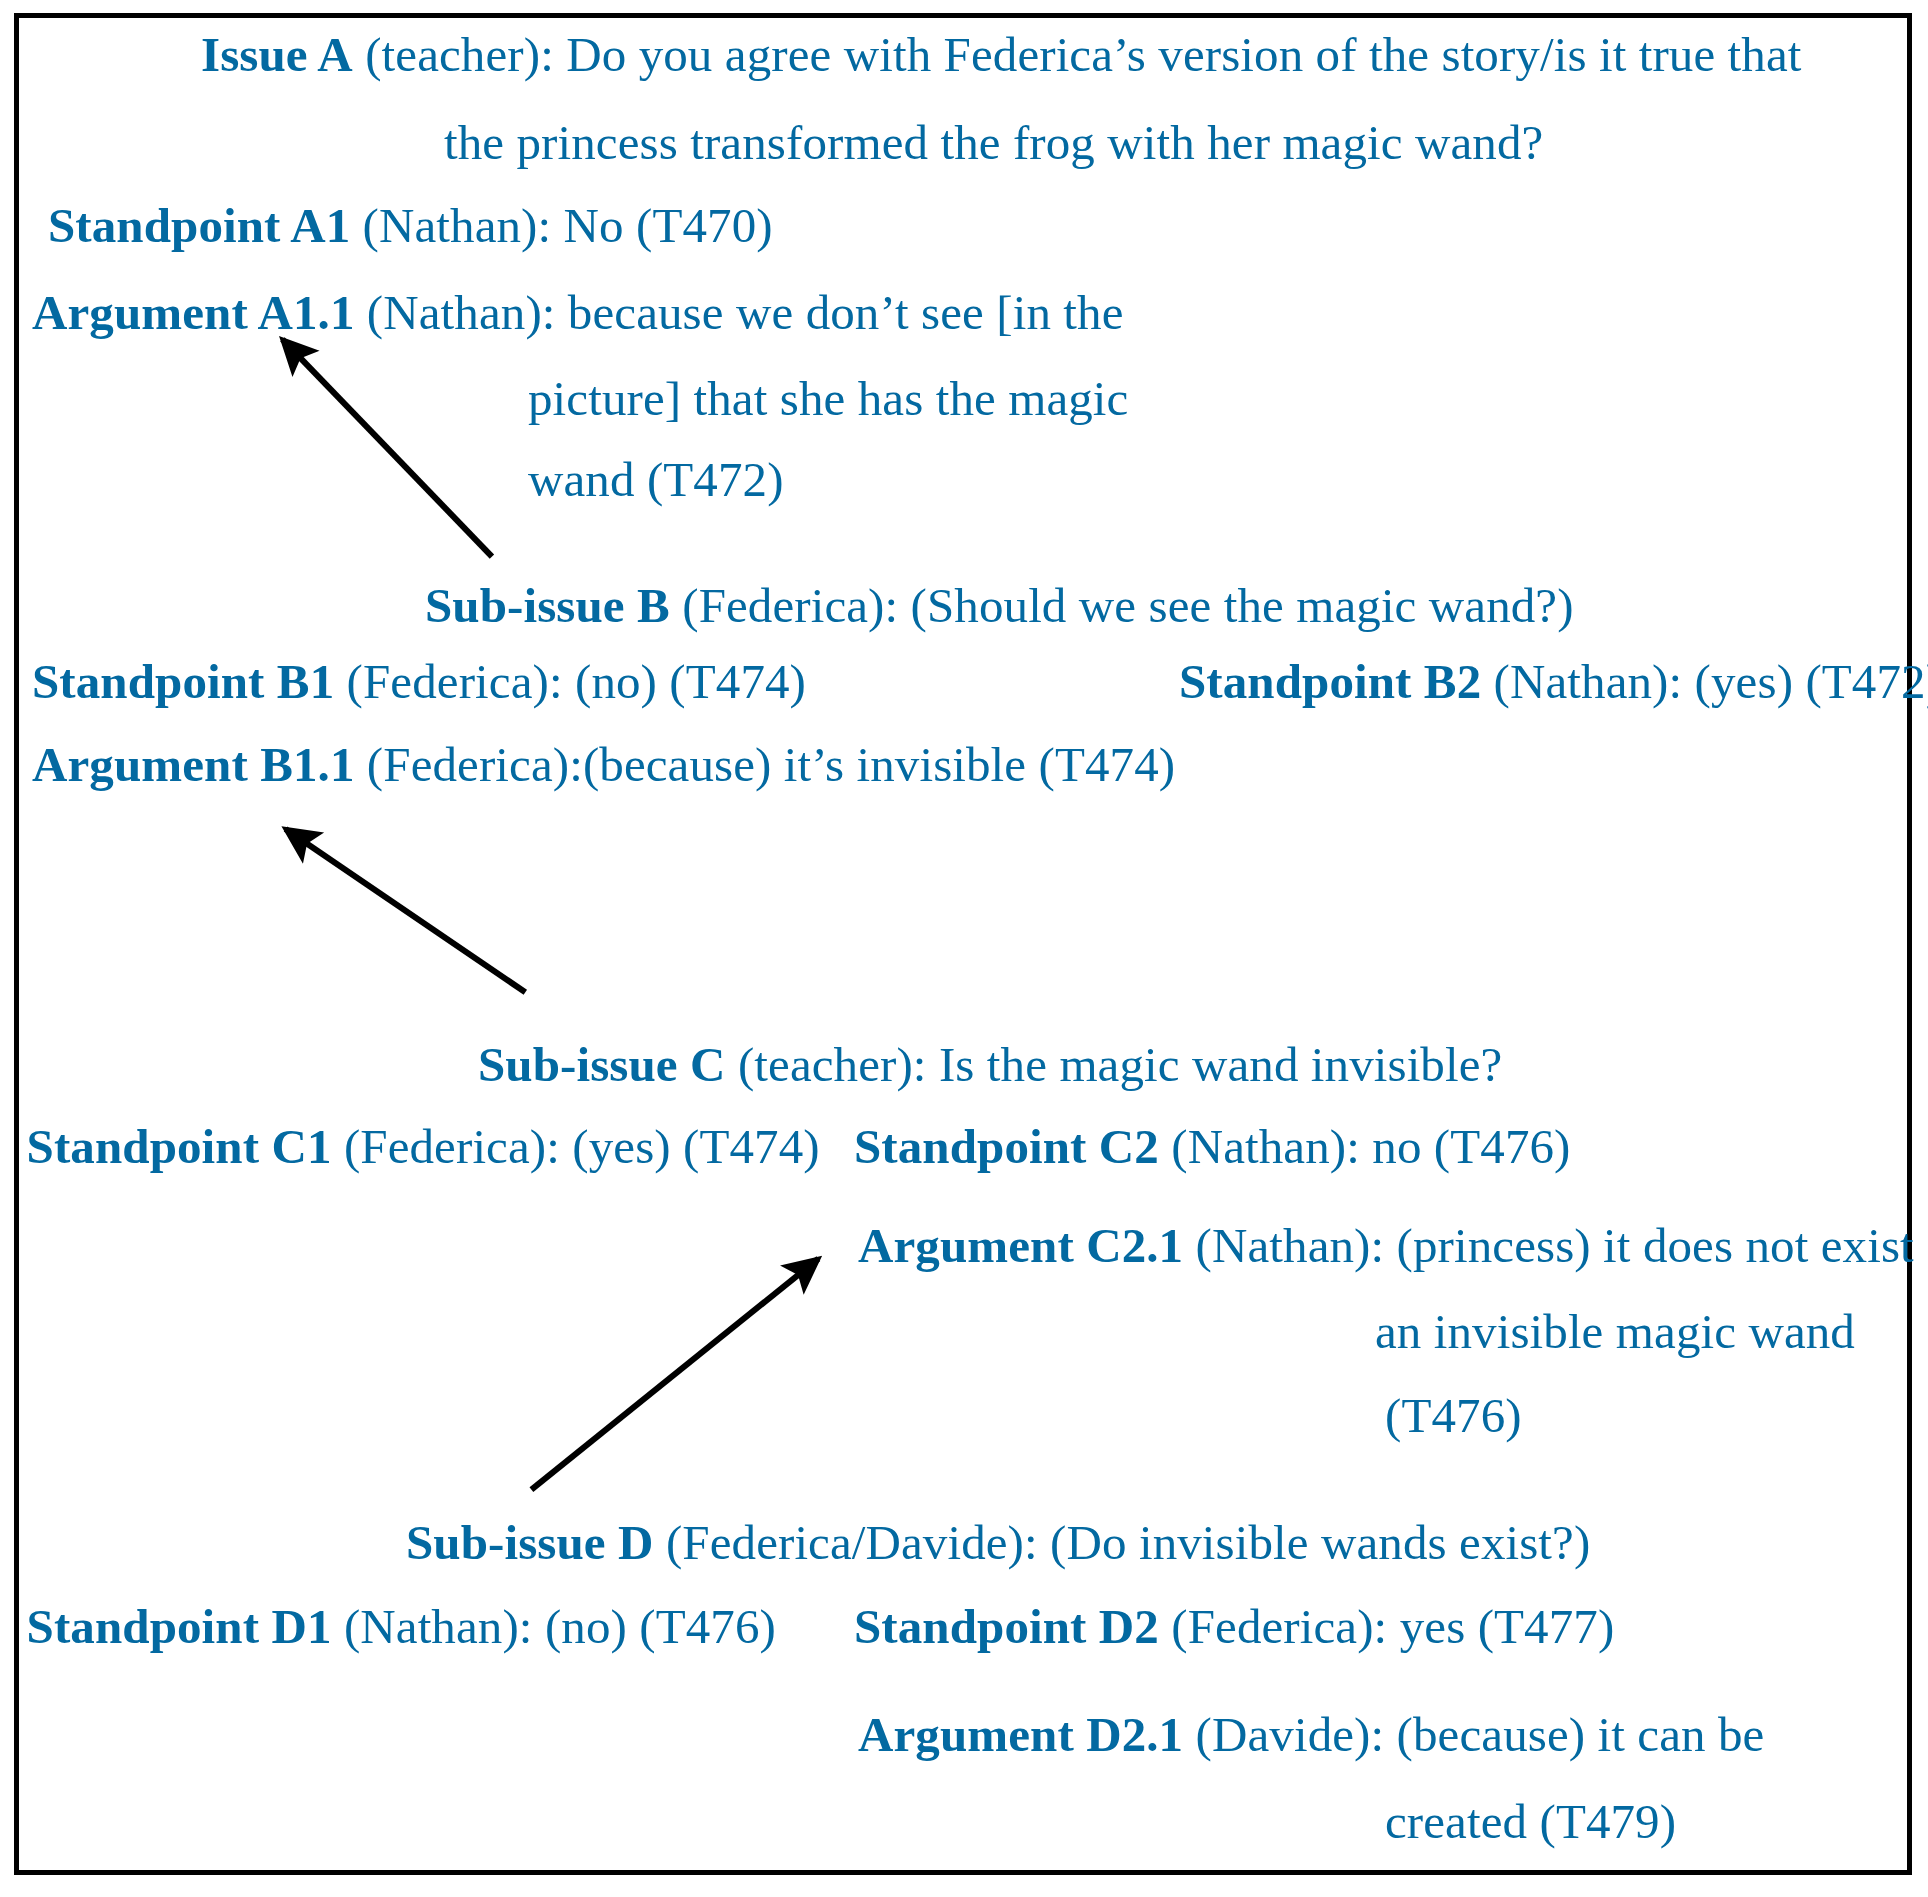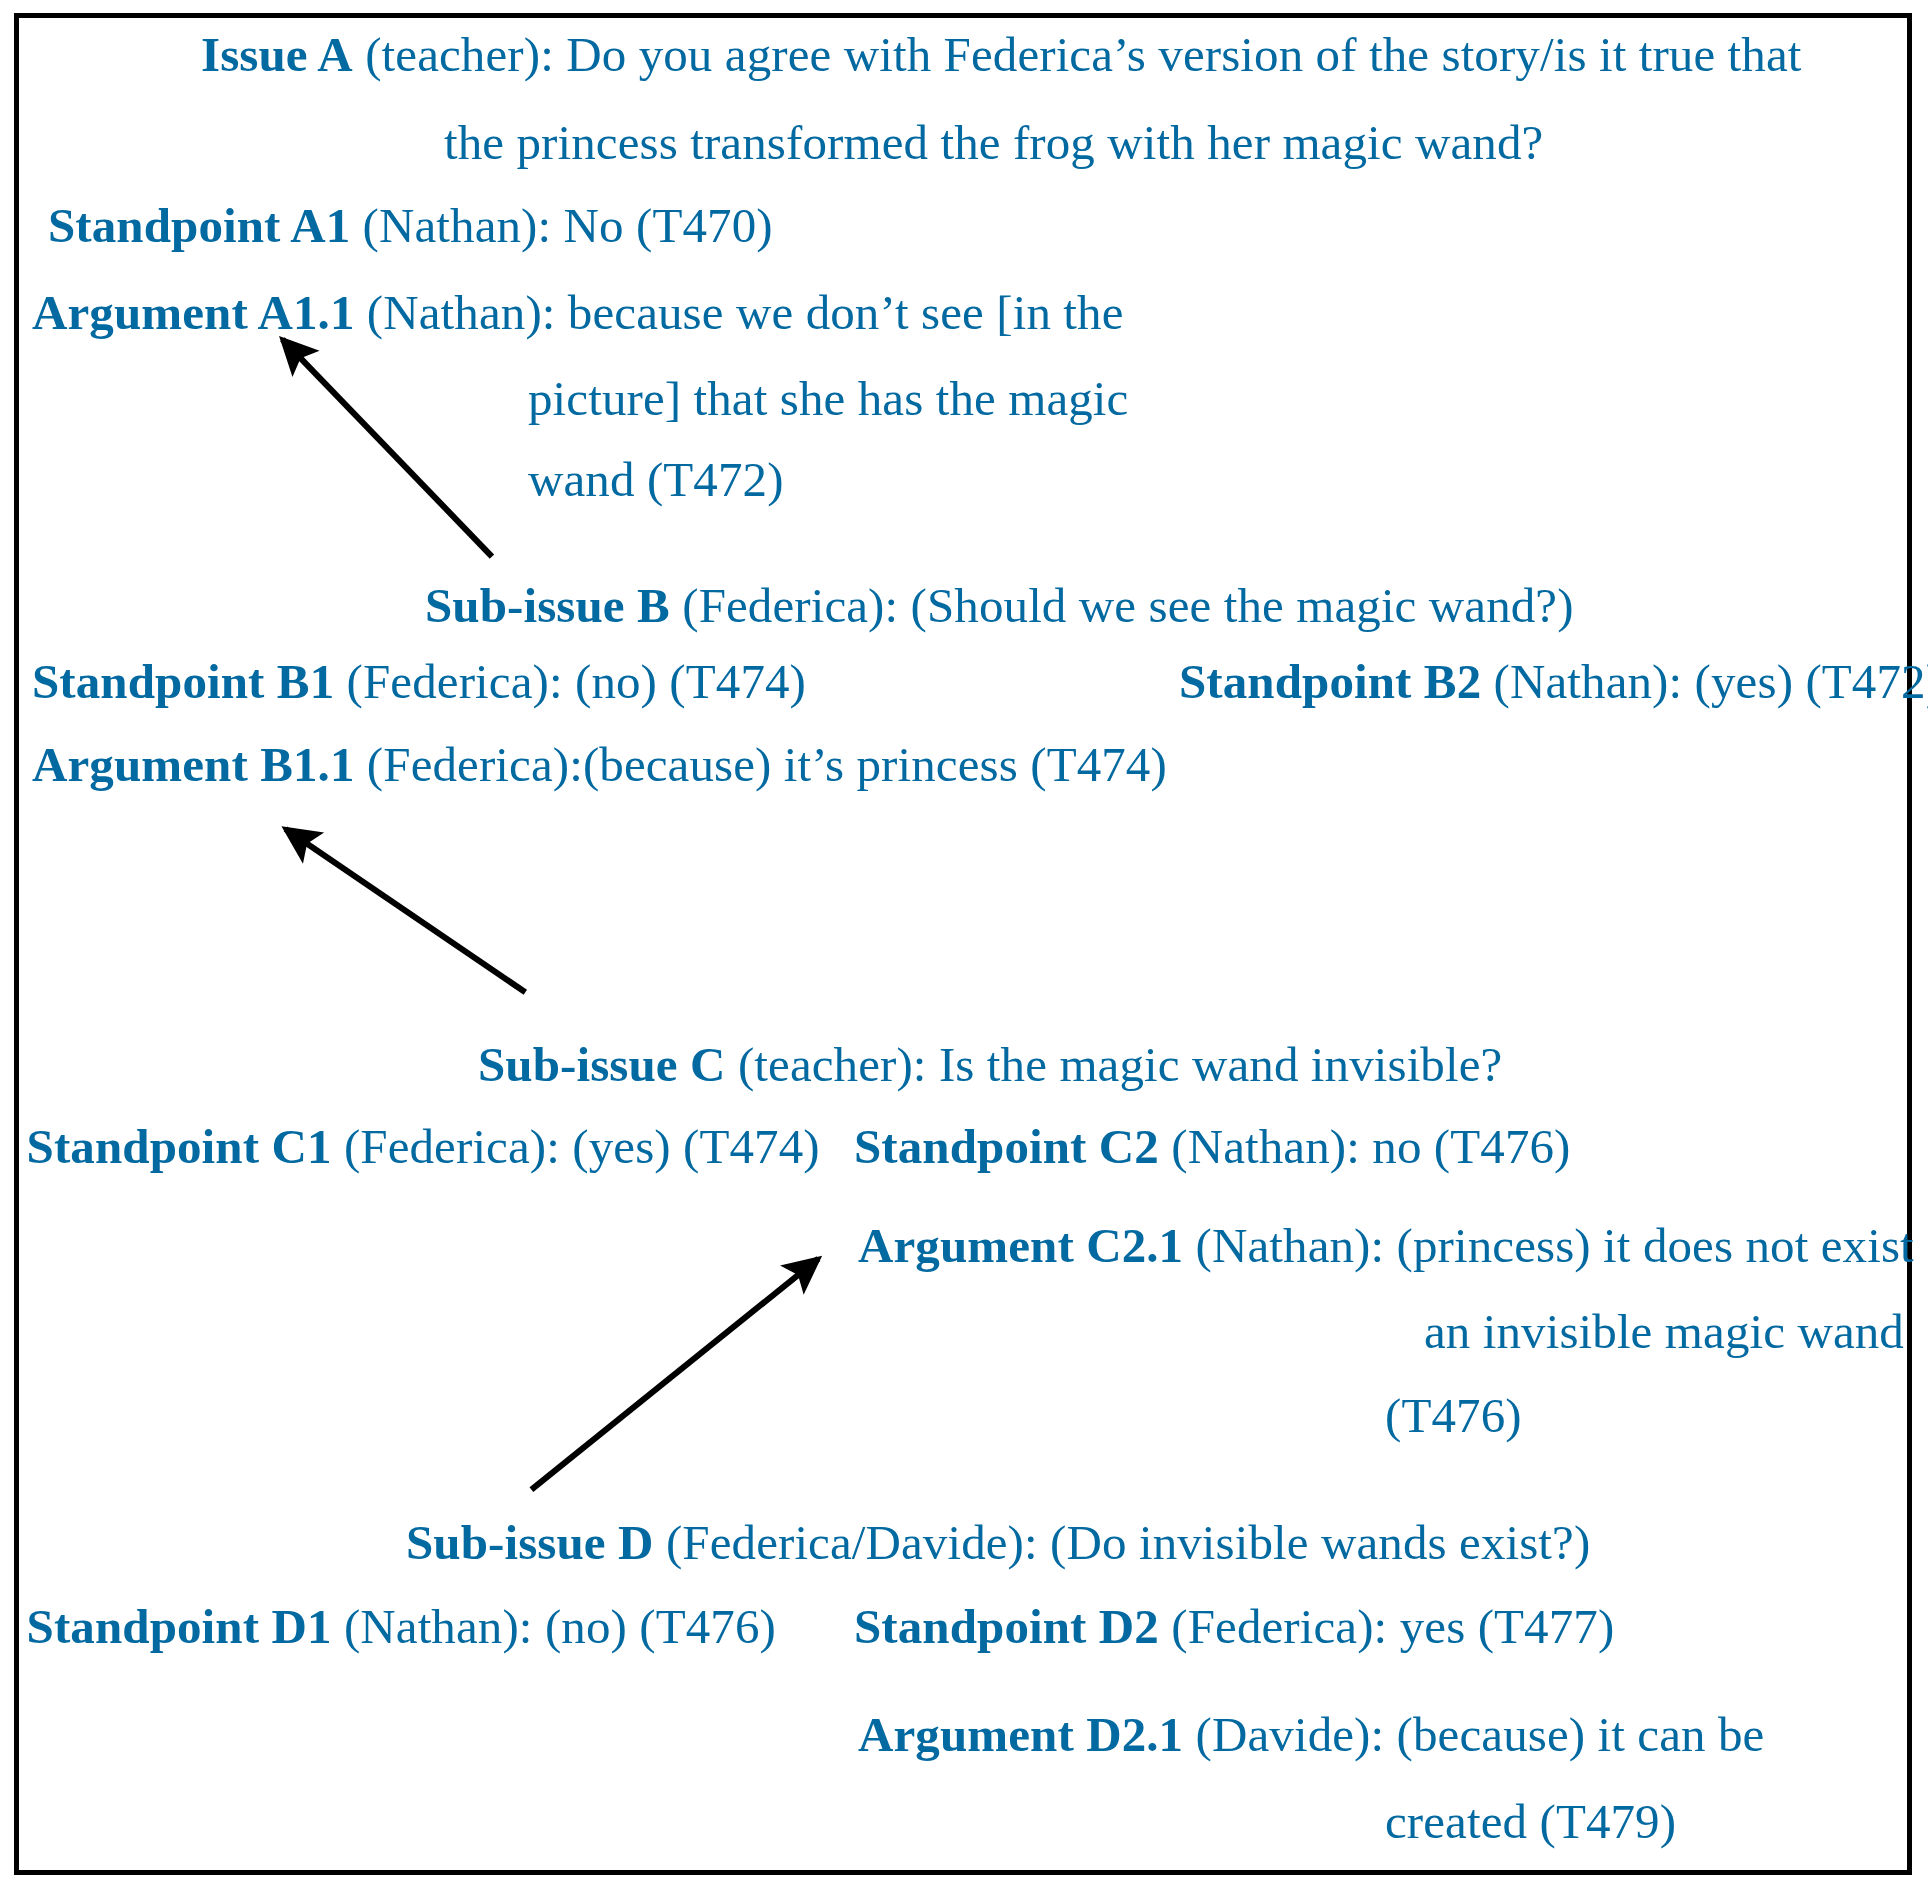--- a/index.html
+++ b/index.html
@@ -62,31 +62,31 @@
   <div class="ln" style="left:528px; top:374px;"><b></b><span>picture] that she has the magic</span></div>
 
   <div class="ln" style="left:528px; top:455px;"><b></b><span>wand (T472)</span></div>
 
   <div class="ln" style="left:425px; top:581px;"><b>Sub-issue B</b><span> (Federica): (Should we see the magic wand?)</span></div>
 
   <div class="ln" style="left:32px; top:657px;"><b>Standpoint B1</b><span> (Federica): (no) (T474)</span></div>
 
   <div class="ln" style="left:1179px; top:657px;"><b>Standpoint B2</b><span> (Nathan): (yes) (T472)</span></div>
 
-  <div class="ln" style="left:32px; top:740px;"><b>Argument B1.1</b><span> (Federica):(because) it’s princess (T474)</span></div>
+  <div class="ln" style="left:32px; top:740px;"><b>Argument B1.1</b><span> (Federica):(because) it’s invisible (T474)</span></div>
 
   <div class="ln" style="left:478px; top:1040px;"><b>Sub-issue C</b><span> (teacher): Is the magic wand invisible?</span></div>
 
   <div class="ln" style="left:26.6px; top:1122px;"><b>Standpoint C1</b><span> (Federica): (yes) (T474)</span></div>
 
   <div class="ln" style="left:854px; top:1122px;"><b>Standpoint C2</b><span> (Nathan):   no (T476)</span></div>
 
   <div class="ln" style="left:858px; top:1221px;"><b>Argument C2.1</b><span> (Nathan): (princess) it does not exist</span></div>
 
-  <div class="ln" style="left:1424px; top:1307px;"><b></b><span>an invisible magic wand</span></div>
+  <div class="ln" style="left:1375px; top:1307px;"><b></b><span>an invisible magic wand</span></div>
 
   <div class="ln" style="left:1385px; top:1391px;"><b></b><span>(T476)</span></div>
 
   <div class="ln" style="left:406px; top:1518px;"><b>Sub-issue D</b><span> (Federica/Davide): (Do invisible wands exist?)</span></div>
 
   <div class="ln" style="left:26.6px; top:1602px;"><b>Standpoint D1</b><span> (Nathan): (no) (T476)</span></div>
 
   <div class="ln" style="left:854px; top:1602px;text-align:right;"><b>Standpoint D2</b><span> (Federica): yes (T477)</span></div>
 
   <div class="ln" style="left:858px; top:1710px;"><b>Argument D2.1</b><span> (Davide): (because) it can be</span></div>

